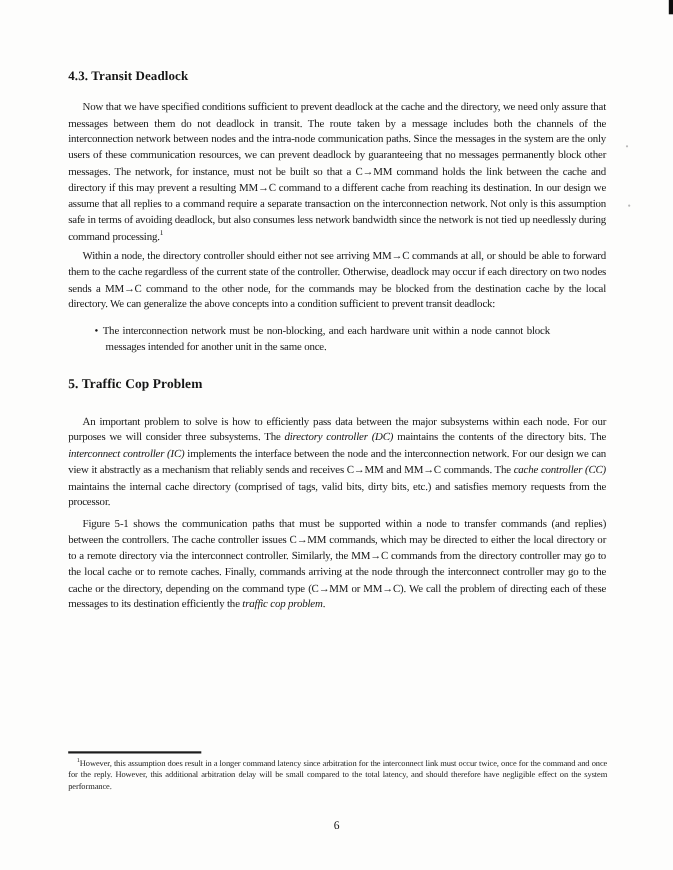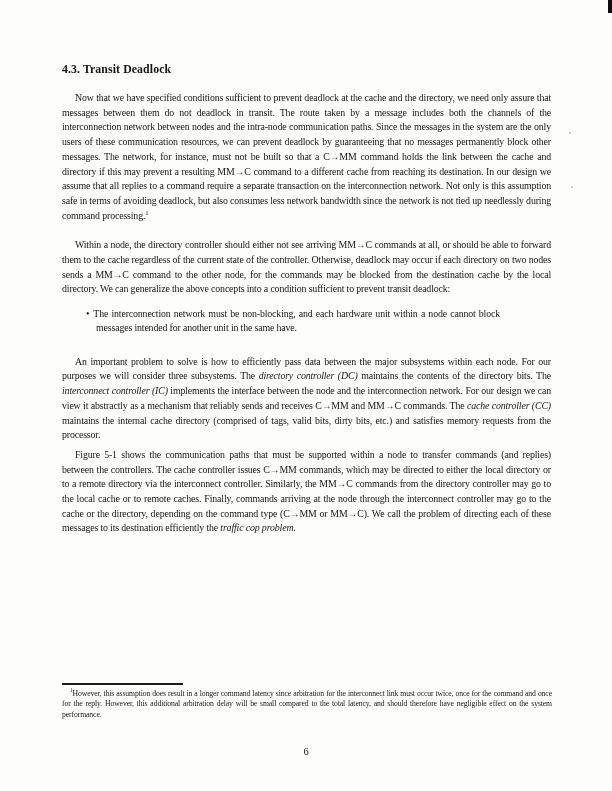--- a/index.html
+++ b/index.html
@@ -19,21 +19,21 @@
     font-size: 11.8px; font-weight: bold; margin: 0; letter-spacing: 0.1px;
   }
   p.body {
     font-size: 9.9px; line-height: 14.7px;
     text-align: justify;
     letter-spacing: -0.15px;
     margin: 0;
     text-indent: 13px;
   }
   #p1 { margin-top: 14px; }
-  #p2 { margin-top: 15px; }
+  #p2 { margin-top: 3px; }
   .bullet {
     margin: 10px 0 0 24px; width: 404px;
     font-size: 9.9px; line-height: 13.8px; letter-spacing: -0.15px;
     text-align: justify;
     padding-left: 10px; text-indent: -10px;
   }
   .bullet .marker { margin-right: 4px; }
   #h5 { margin-top: 19px; font-size: 12.2px; }
   #p3 { margin-top: 20px; font-family: Liberation Serif, serif; }
   #p4 { margin-top: 5px; }
@@ -77,23 +77,24 @@
 
   <div class="content">
 
     <h2 id="h43">4.3. Transit Deadlock</h2>
 
     <p class="body" id="p1"><span>Now that we have specified conditions sufficient to prevent deadlock at the cache and the directory, we need only assure that messages between them do not deadlock in transit. The route taken by a message includes both the channels of the interconnection network between nodes and the intra-node communication paths. Since the messages in the system are the only users of these communication resources, we can prevent deadlock by guaranteeing that no messages permanently block other messages. The network, for instance, must not be built so that a C→MM command holds the link between the cache and directory if this may prevent a resulting MM→C command to a different cache from reaching its destination. In our design we assume that all replies to a command require a separate transaction on the interconnection network. Not only is this assumption safe in terms of avoiding deadlock, but also consumes less network bandwidth since the network is not tied up needlessly during command processing.</span><sup>1</sup></p>
 
     <p class="body" id="p2">Within a node, the directory controller should either not see arriving MM→C commands at all, or should be able to forward them to the cache regardless of the current state of the controller. Otherwise, deadlock may occur if each directory on two nodes sends a MM→C command to the other node, for the commands may be blocked from the destination cache by the local directory. We can generalize the above concepts into a condition sufficient to prevent transit deadlock:</p>
 
     <div class="bullet">
-      <span class="marker">•</span><span>The interconnection network must be non-blocking, and each hardware unit within a node cannot block messages intended for another unit in the same have.</span>
+      <span class="marker">•</span><span>The interconnection network must be non-blocking, and each hardware unit within a node cannot block messages intended for another unit in the same once.</span>
     </div>
 
+    <h2 id="h5">5. Traffic Cop Problem</h2>
 
     <p class="body" id="p3"><span>An important problem to solve is how to efficiently pass data between the major subsystems within each node. For our purposes we will consider three subsystems. The </span><span class="it">directory controller (DC)</span><span> maintains the contents of the directory bits. The </span><span class="it">interconnect controller (IC)</span><span> implements the interface between the node and the interconnection network. For our design we can view it abstractly as a mechanism that reliably sends and receives C→MM and MM→C commands. The </span><span class="it">cache controller (CC)</span><span> maintains the internal cache directory (comprised of tags, valid bits, dirty bits, etc.) and satisfies memory requests from the processor.</span></p>
 
     <p class="body" id="p4"><span>Figure 5-1 shows the communication paths that must be supported within a node to transfer commands (and replies) between the controllers. The cache controller issues C→MM commands, which may be directed to either the local directory or to a remote directory via the interconnect controller. Similarly, the MM→C commands from the directory controller may go to the local cache or to remote caches. Finally, commands arriving at the node through the interconnect controller may go to the cache or the directory, depending on the command type (C→MM or MM→C). We call the problem of directing each of these messages to its destination efficiently the </span><span class="it">traffic cop problem</span><span>.</span></p>
 
   </div>
 
   <div class="footnote-rule"></div>
 
   <p class="footnote"><sup>1</sup><span>However, this assumption does result in a longer command latency since arbitration for the interconnect link must occur twice, once for the command and once for the reply. However, this additional arbitration delay will be small compared to the total latency, and should therefore have negligible effect on the system performance.</span></p>

